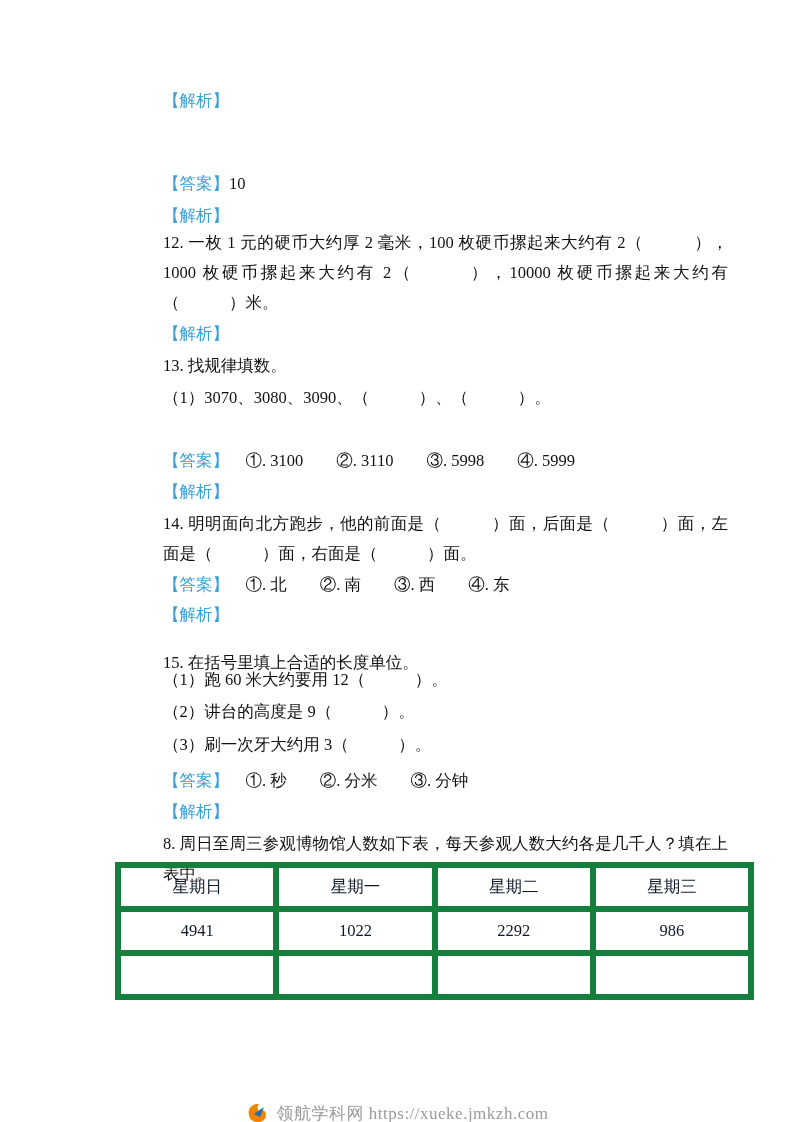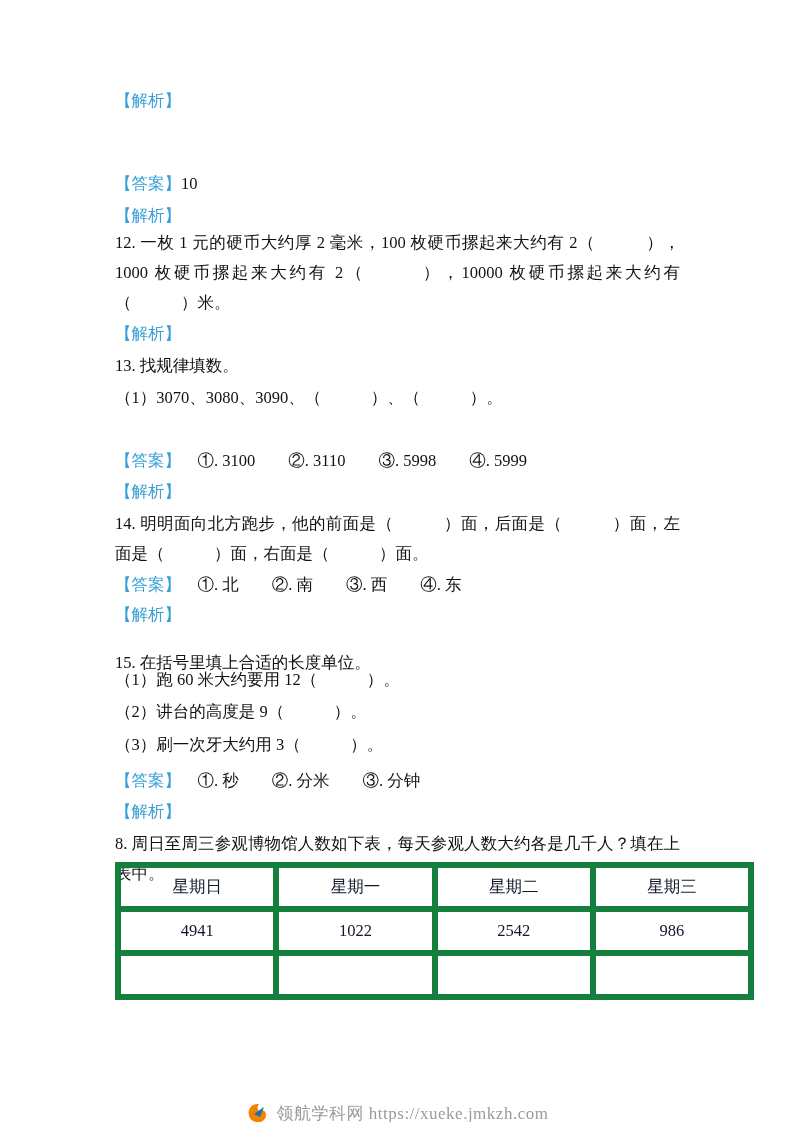--- a/index.html
+++ b/index.html
@@ -21,20 +21,21 @@
   .abs {
     position: absolute;
     left: 115px;
     width: 565px;
   }
   .line {
     font-size: 16.5px;
     line-height: 30px;
     text-align: justify;
     color: #111111;
+    margin-left: 48px;
   }
   .blue { color: #3aa0d8; }
   .museum-table {
     position: absolute;
     left: 115px;
     top: 862px;
     width: 639px;
     border-collapse: collapse;
     table-layout: fixed;
   }
@@ -110,21 +111,21 @@
     <tbody>
       <tr>
         <td>星期日</td>
         <td>星期一</td>
         <td>星期二</td>
         <td>星期三</td>
       </tr>
       <tr>
         <td>4941</td>
         <td>1022</td>
-        <td>2542</td>
+        <td>2292</td>
         <td>986</td>
       </tr>
       <tr>
         <td></td>
         <td></td>
         <td></td>
         <td></td>
       </tr>
     </tbody>
   </table>

